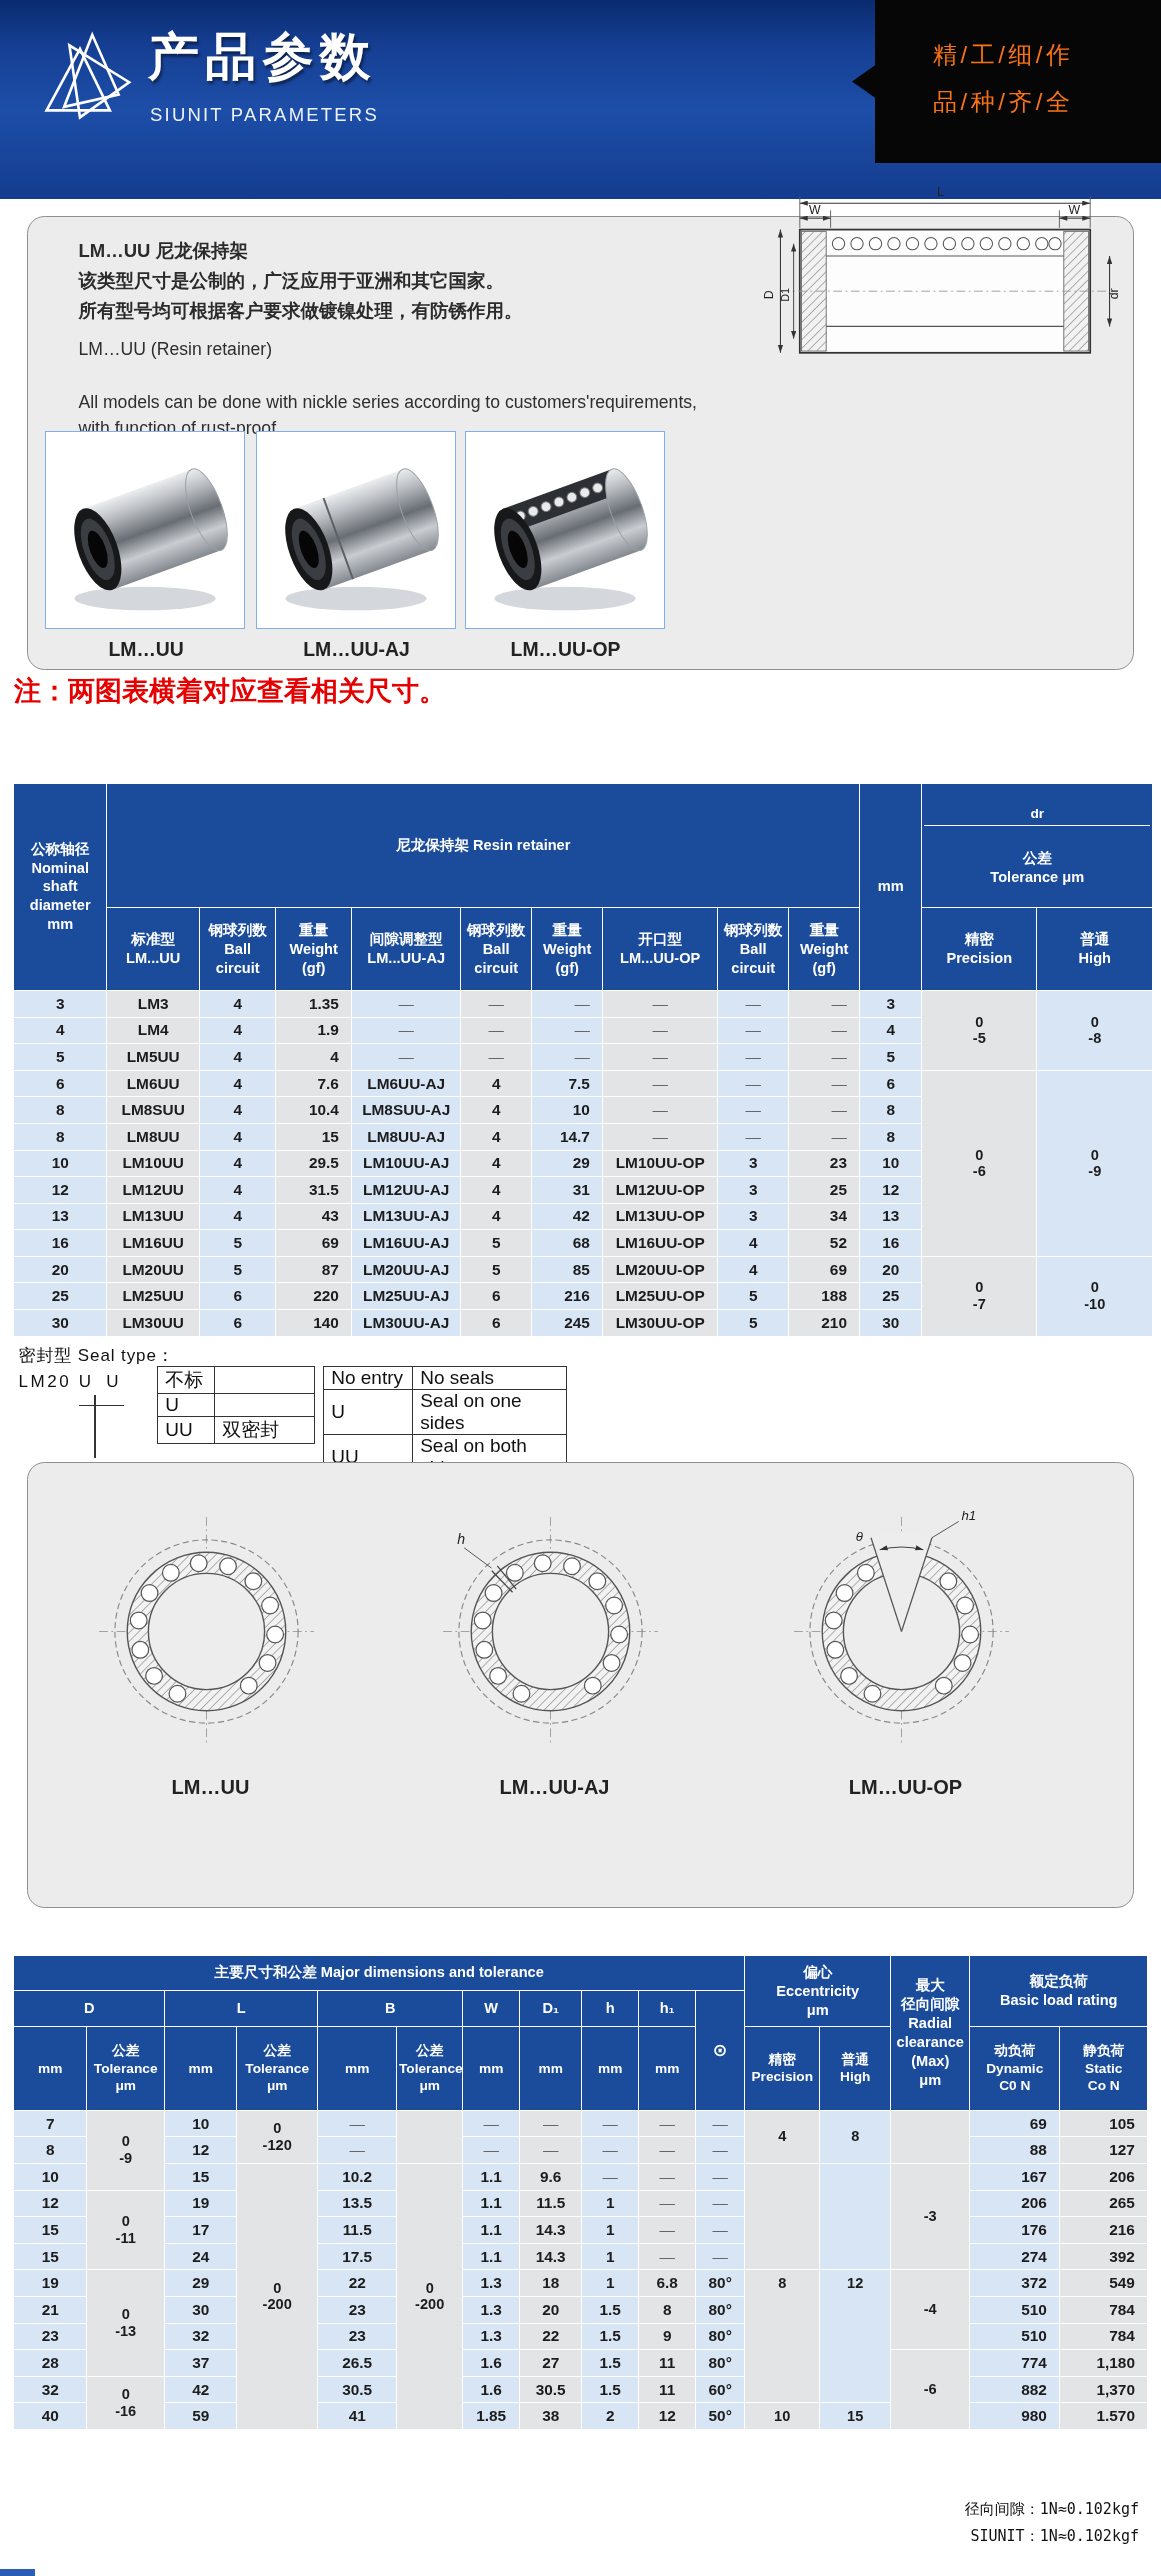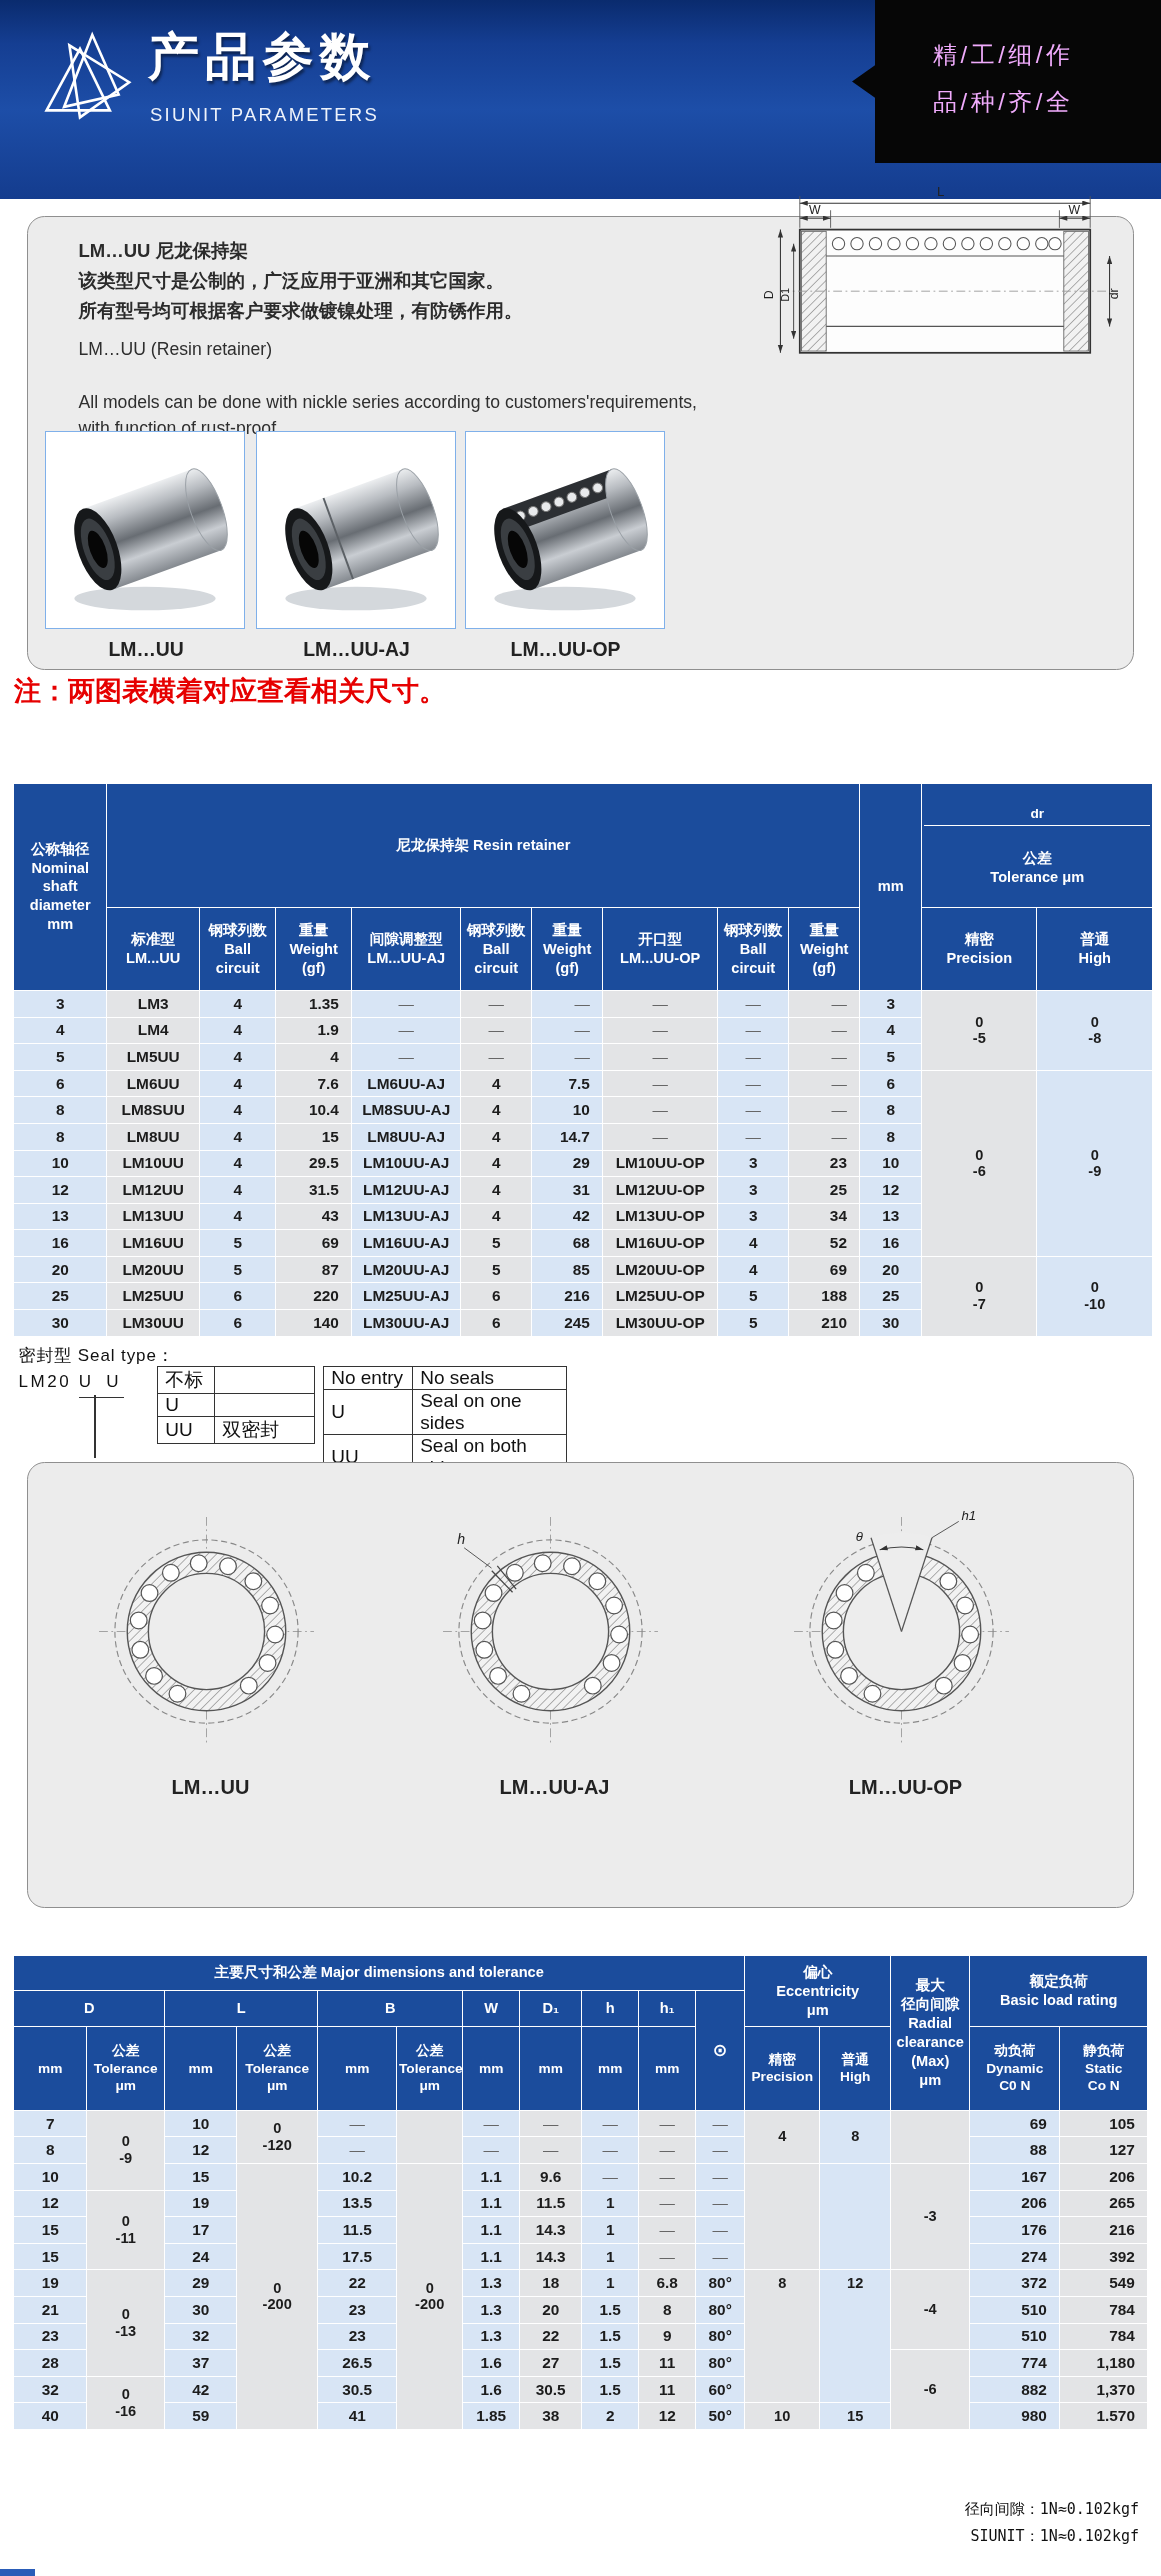--- a/index.html
+++ b/index.html
@@ -8,21 +8,21 @@
 
   
   .top-header{position:absolute;left:0;top:0;width:1161px;height:199px;
     background:linear-gradient(180deg,#0a2b6e 0%,#153e92 22%,#1d4ea8 55%,#143c8e 100%);}
   .logo{position:absolute;left:34px;top:19.4px;}
   .h-title{position:absolute;left:148px;top:23px;font-size:51px;font-weight:bold;color:#fff;
     letter-spacing:6.2px;text-shadow:1.8px 2.6px 2.6px rgba(0,0,0,.45);}
   .h-sub{position:absolute;left:150px;top:104px;font-size:18.5px;color:#eef3fb;letter-spacing:2.2px;}
   .black-panel{position:absolute;left:852px;top:0;width:310px;height:163px;background:#060606;
     clip-path:polygon(23px 0,100% 0,100% 100%,23px 100%,23px 60%,0 50%,23px 40%);}
-  .slogan{position:absolute;left:81px;color:#f0abfc;font-size:24px;letter-spacing:3.5px;}
+  .slogan{position:absolute;left:81px;color:#f97316;font-size:24px;letter-spacing:3.5px;}
   .slogan.l1{top:39px;}
   .slogan.l2{top:86px;}
 
   
   .round-box{position:absolute;left:26.5px;width:1105px;background:#ececec;
     border:1.8px solid #8f8f8f;border-radius:17.6px;}
   #intro-box{top:216px;height:452px;}
   #diagram-box{top:1462px;height:444px;}
 
   .cn-line{position:absolute;left:51px;font-size:18.5px;font-weight:600;color:#2b2b2b;}
@@ -54,21 +54,21 @@
   #t1-r1 th{height:48px;}
   #t1-r2 th{height:78px;}
   #t2-r1 th{height:30px;}
   #t2-r2 th{height:32px;}
   #t2-r3 th{height:79px;font-size:13.7px;}
 
   
   #seal{position:absolute;left:13.2px;top:1340px;width:617px;height:123px;font-size:17px;color:#111;}
   #seal-label{position:absolute;left:5.3px;top:3.5px;letter-spacing:0.9px;}
   #seal-code{position:absolute;left:5.3px;top:32px;letter-spacing:2.6px;}
-  #seal-code .uu{border-bottom:1.8px solid #333;padding-bottom:6px;letter-spacing:5.3px;}
+  #seal-code .uu{border-bottom:1.8px solid #333;padding-bottom:14px;letter-spacing:5.3px;}
   #seal-drop{position:absolute;left:81px;top:55px;width:1.8px;height:63px;background:#333;}
   .mini{position:absolute;top:26px;border-collapse:collapse;font-size:19px;}
   .mini td{border:1.3px solid #333;height:18.5px;padding:0 7px;vertical-align:middle;}
   #mini-cn{left:144px;}
   #mini-cn td:first-child{width:42px;}
   #mini-cn td:last-child{width:85px;}
   #mini-en{left:310px;border-radius:19px;}
   #mini-en td:first-child{width:74px;}
   #mini-en td:last-child{width:139px;}
 

